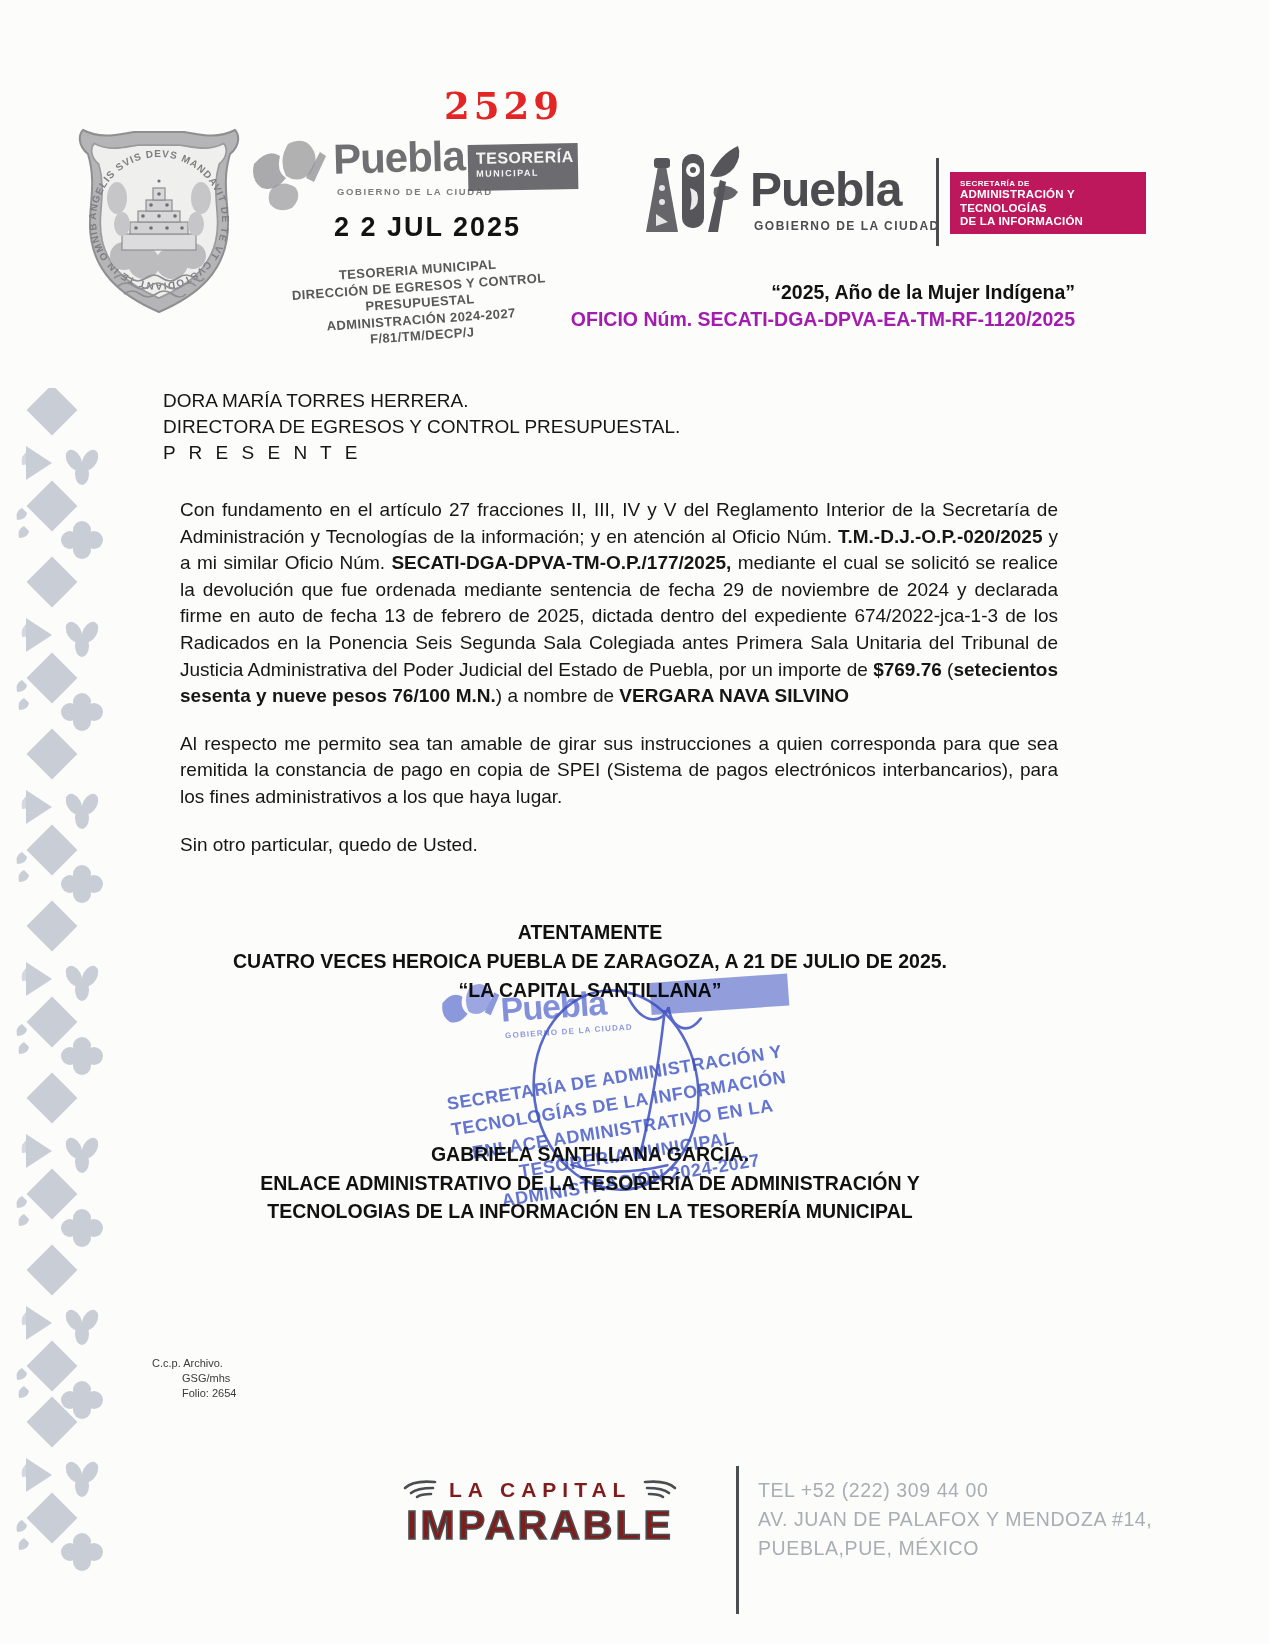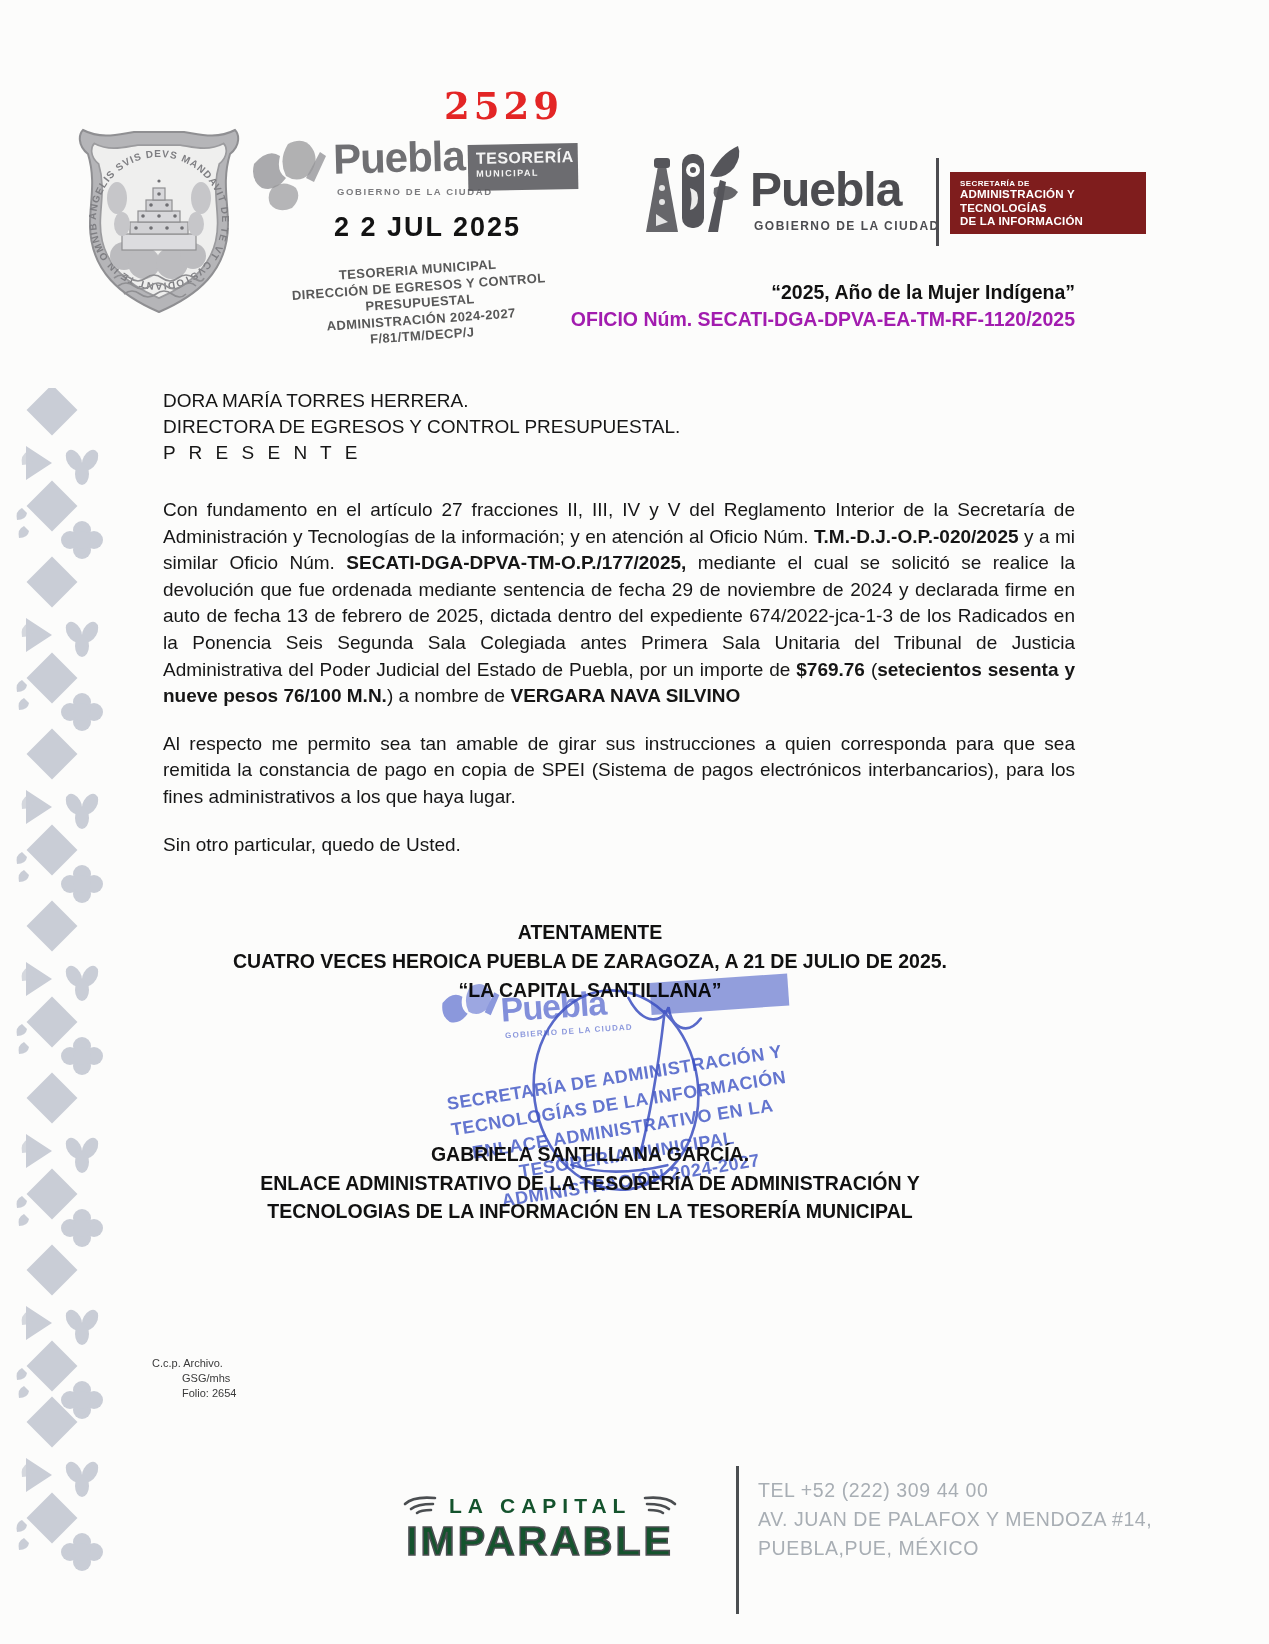--- a/index.html
+++ b/index.html
@@ -18,52 +18,52 @@
   .tes-stamp-sub{left:337px;top:186px;font-size:9.5px;font-weight:bold;color:#5c5c60;letter-spacing:1.6px;opacity:.8;}
   .tes-stamp-box{left:468px;top:144px;width:110px;height:46px;background:#59595d;opacity:.88;color:#f4f4f4;padding:5px 8px;box-sizing:border-box;transform:rotate(-1deg);}
   .tes-stamp-box .l1{font-size:16px;font-weight:bold;letter-spacing:.5px;}
   .tes-stamp-box .l2{font-size:9px;font-weight:bold;letter-spacing:1.5px;margin-top:1px;}
 
   .dept-stamp{left:252px;top:262px;width:336px;text-align:center;transform:rotate(-4deg);color:#474747;font-weight:bold;font-size:13px;line-height:16.5px;letter-spacing:.4px;opacity:.9;}
 
   .logo-word{left:750px;top:162px;font-size:48px;font-weight:bold;color:#4c4c50;letter-spacing:-1px;}
   .logo-sub{left:754px;top:219px;font-size:12px;font-weight:bold;color:#4c4c50;letter-spacing:1.5px;}
   .logo-bar{left:936px;top:158px;width:3px;height:88px;background:#4c4c50;}
-  .sec-box{left:950px;top:172px;width:196px;height:62px;background:#7f1d1d;color:#fff;padding:7px 10px;box-sizing:border-box;}
+  .sec-box{left:950px;top:172px;width:196px;height:62px;background:#be185d;color:#fff;padding:7px 10px;box-sizing:border-box;}
   .sec-box .s1{font-size:8px;font-weight:bold;letter-spacing:.4px;}
   .sec-box .s2,.sec-box .s3{font-size:11.5px;font-weight:bold;letter-spacing:.2px;line-height:13.5px;}
 
   .year-line{left:375px;top:281px;width:700px;text-align:right;font-weight:bold;font-size:19.5px;color:#111;}
   .oficio-line{left:375px;top:308px;width:700px;text-align:right;font-weight:bold;font-size:19.5px;color:#a21caf;}
 
   
   .doc-body{left:163px;top:388px;width:912px;font-size:19px;color:#161616;}
   .addressee{font-weight:normal;line-height:26px;}
   .addressee .spread{letter-spacing:4px;}
-  .para{text-align:justify;line-height:26.6px;margin:0;}
+  .para{text-align:justify;line-height:26.6px;margin:17px;}
   .p1{margin-top:31px;}
   .p2{margin-top:21px;}
   .closing{margin-top:21px;}
 
   
   .sig-center{left:140px;top:918px;width:900px;text-align:center;font-weight:bold;font-size:19.5px;color:#111;line-height:29px;}
   .name-block{left:140px;top:1140px;width:900px;text-align:center;font-weight:bold;font-size:19.5px;color:#111;line-height:28.5px;}
 
   .blue-stamp{left:420px;top:968px;width:400px;height:240px;mix-blend-mode:multiply;transform:rotate(-1deg);}
   .bs-logo-word{position:absolute;left:82px;top:18px;font-size:34px;font-weight:bold;color:#4257cc;opacity:.65;letter-spacing:-1px;transform:rotate(-3deg);}
   .bs-logo-sub{position:absolute;left:86px;top:58px;font-size:8px;font-weight:bold;color:#4257cc;opacity:.6;letter-spacing:1.2px;transform:rotate(-3deg);}
   .bs-box{position:absolute;left:232px;top:12px;width:138px;height:32px;background:#3c52c6;opacity:.55;transform:rotate(-3deg);}
   .bs-lines{position:absolute;left:6px;top:96px;width:392px;text-align:center;transform:rotate(-8deg);color:#3e54c8;opacity:.8;font-weight:bold;font-size:18px;line-height:26px;letter-spacing:.5px;}
 
   
   .ccp{left:152px;top:1356px;font-size:11px;color:#3a3a3a;line-height:15px;}
   .ccp .ind{padding-left:30px;}
 
   
-  .foot-logo{left:380px;top:1478px;width:320px;text-align:center;color:#14532d;margin-top:16px;}
+  .foot-logo{left:380px;top:1478px;width:320px;text-align:center;color:#7f1d1d;}
   .foot-logo .cap{font-size:21px;font-weight:bold;letter-spacing:6px;}
   .foot-logo .imp{font-size:41px;font-weight:bold;letter-spacing:3px;margin-top:0px;-webkit-text-stroke:1.6px #4b4e51;}
   .foot-bar{left:736px;top:1466px;width:3px;height:148px;background:#4b4e51;}
   .foot-text{left:758px;top:1476px;font-size:19.5px;line-height:29px;color:#a8aeb4;letter-spacing:.6px;}
 </style>
 </head>
 <body>
 
 <div class="page">
 

